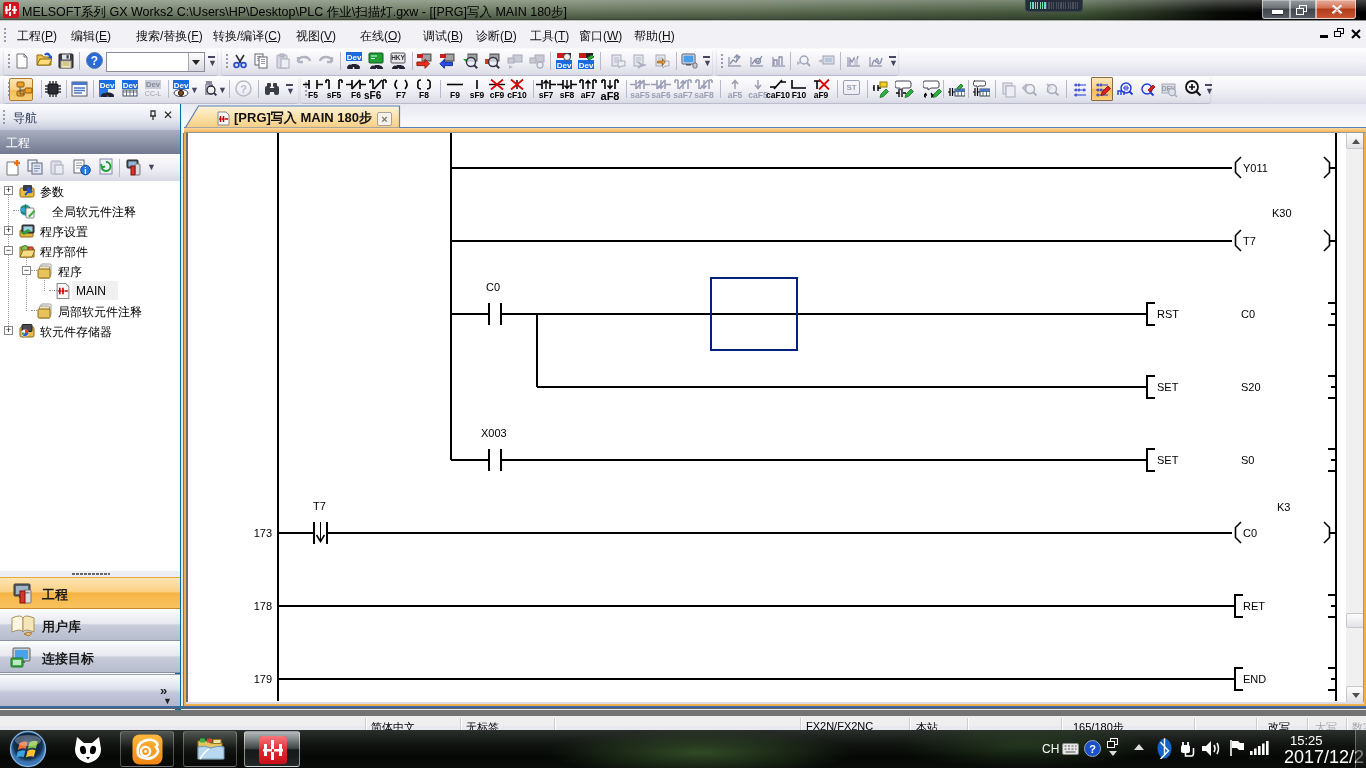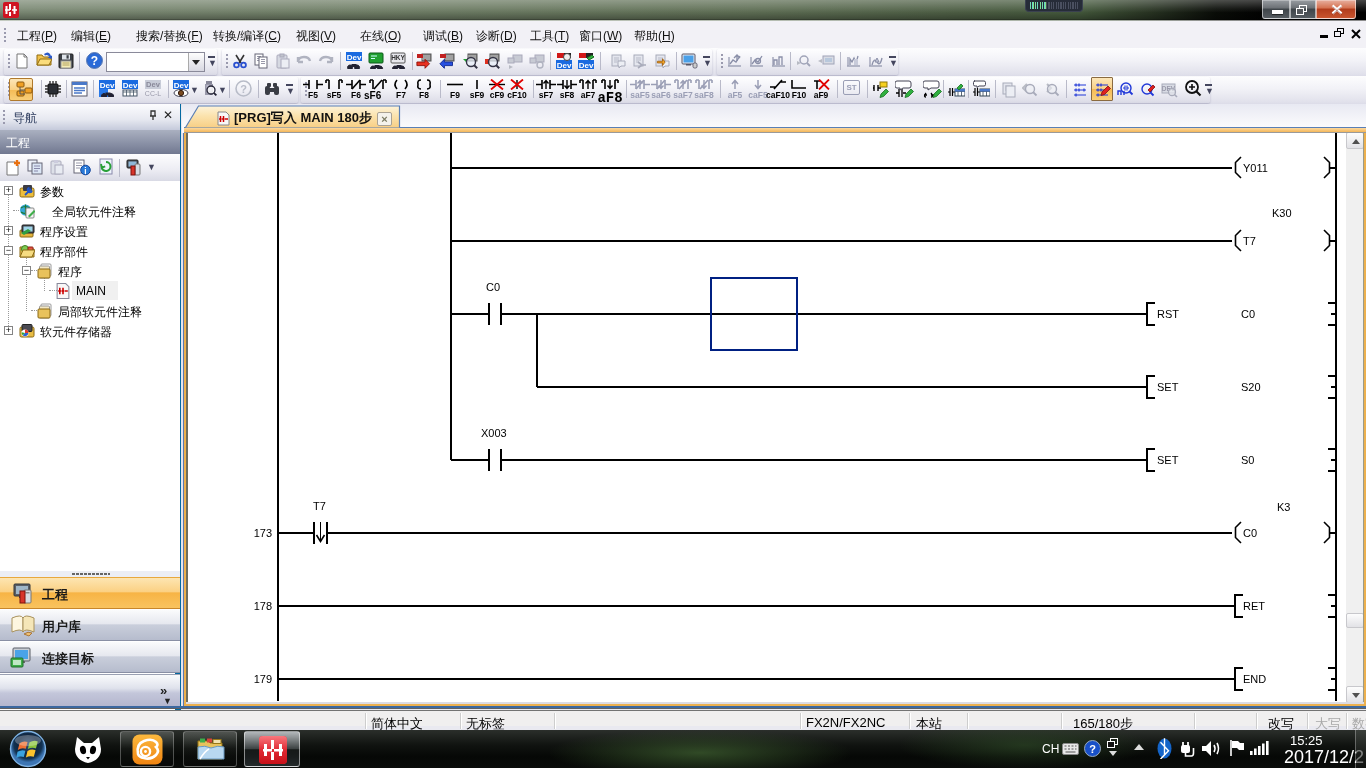--- a/index.html
+++ b/index.html
@@ -31,21 +31,21 @@
 .navbtn{position:absolute;left:0;width:180px;height:32px;font-size:13px;font-weight:bold;color:#1a1a1a;border-top:1px solid #fff;border-bottom:1px solid #898fa4;background:linear-gradient(#fafbfc,#e6e8ef 45%,#c9cedb 50%,#b6bccd)}
 
 #tabbar{left:182px;top:104px;width:1184px;height:29px;background:linear-gradient(#e8e9f2,#fbfbfd 80%);z-index:5}
 #tabstrip{position:absolute;left:2px;top:23px;width:1182px;height:6px;background:linear-gradient(#5a7fb5 0,#5a7fb5 1px,#fcd9a0 1px,#f5bb62 4.5px,#9a9a9a 4.5px,#9a9a9a 6px)}
 #tab1t{position:absolute;left:52px;top:5px;font-size:13px;font-weight:bold;color:#111;white-space:nowrap}
 
 #ladder{left:186px;top:131px;width:1160px;height:573px;background:#fff}
 #vscroll{left:1346px;top:132px;width:18px;height:571px;background:#f0f0f0}
 .sbtn{position:absolute;left:0;width:18px;height:17px;background:linear-gradient(#fdfdfd,#e2e2e6);border:1px solid #c8c8cc;border-radius:2px}
 
-#status{left:0;top:710px;width:1366px;height:16px;background:#f0efef;font-size:13px;color:#000;border-top:1px solid #737373}
+#status{left:0;top:710px;width:1366px;height:16px;background:#f0efef;font-size:11px;color:#000;border-top:6px solid #737373}
 .ssep{position:absolute;top:2px;width:1px;height:16px;background:#cdcdcd;box-shadow:1px 0 0 #fff}
 .stxt{position:absolute;top:4px;white-space:nowrap}
 
 #taskbar{left:0;top:730px;width:1366px;height:38px;background:linear-gradient(#2b2f2b,#101310 40%,#060806 70%,#0a0c0a);overflow:hidden}
 .tkbtn{position:absolute;top:1px;width:54px;height:36px;border:1px solid rgba(255,255,255,.28);border-radius:3px;background:linear-gradient(rgba(130,135,130,.45),rgba(40,44,40,.25) 50%,rgba(8,10,8,.2))}
 .tray{position:absolute;color:#fff}
 </style></head>
 <body>
 <div id="stage">
 
@@ -53,20 +53,21 @@
       <div class="abs" style="left:0;top:0;width:1366px;height:21px;background:linear-gradient(rgba(255,255,255,.28),rgba(255,255,255,.08) 40%,rgba(0,0,0,.05) 60%,rgba(0,0,0,.28) 90%,rgba(0,0,0,.55) 95%,rgba(255,255,255,.55) 97%)"></div>
   <svg class="abs" style="left:3px;top:2px" width="16" height="16" viewBox="0 0 16 16">
         <rect x="0" y="0" width="16" height="16" rx="2" fill="#cf1420"></rect>
         <rect x="2.5" y="4" width="2" height="8" fill="#fff"></rect>
         <rect x="6" y="2" width="2" height="6" fill="#fff"></rect>
         <rect x="6" y="10" width="2" height="4" fill="#fff"></rect>
         <rect x="10.5" y="4" width="2" height="8" fill="#fff"></rect>
         <rect x="2" y="7.2" width="5" height="1.6" fill="#fff"></rect>
         <rect x="9" y="7.2" width="5" height="1.6" fill="#fff"></rect>
       </svg>
+  <div class="tt">MELSOFT系列 GX Works2 C:\Users\HP\Desktop\PLC 作业\扫描灯.gxw - [[PRG]写入 MAIN 180步]</div>
   <div class="abs" style="left:1025px;top:0px;width:58px;height:12px;background:#262c38;border-radius:0 0 4px 4px;border:1px solid #3a4150;border-top:none">
     <div class="abs" style="left:4px;top:2px;width:16px;height:7px;background:repeating-linear-gradient(to right,#62d8d2 0,#8ae07e 1.2px,#262c38 1.2px,#262c38 2.4px)"></div>
     <div class="abs" style="left:20px;top:2px;width:34px;height:7px;background:repeating-linear-gradient(to right,#4a5060 0,#4a5060 1.2px,#262c38 1.2px,#262c38 2.4px)"></div>
   </div>
   <div class="wbtn" style="left:1262px;width:28px;border-radius:0 0 0 3px">
         <div class="abs" style="left:9px;top:10px;width:11px;height:3.5px;background:#fff;box-shadow:0 1px 1px rgba(0,0,0,.6)"></div>
       </div>
   <div class="wbtn" style="left:1290px;width:26px">
         <div class="abs" style="left:8px;top:5px;width:8px;height:7px;border:1.5px solid #fff"></div>
         <div class="abs" style="left:5px;top:8px;width:8px;height:7px;border:1.5px solid #fff;background:#55595d"></div>
@@ -436,21 +437,21 @@
         <path d="M5 1 v9 M15 1 v9 M5 1 h-3 M15 1 h3" stroke="#000" stroke-width="1.6" fill="none"></path>
         <path d="M2 1 v3 M18 1 v3" stroke="#000" stroke-width="1.6"></path>
         <path d="M10 10 V2 M7.5 4.5 L10 1.5 L12.5 4.5" stroke="#000" stroke-width="1.4" fill="none"></path>
       </svg>
       <div class="abs" style="left:574px;top:14px;width:28px;text-align:center;font-size:8.5px;font-weight:bold;color:#000;font-family:'Liberation Sans'">aF7</div>
       <svg class="abs" style="left:600px;top:3px" width="20" height="11" viewBox="0 0 20 11">
         <path d="M5 1 v9 M15 1 v9 M5 1 h-3 M15 1 h3" stroke="#000" stroke-width="1.6" fill="none"></path>
         <path d="M2 1 v3 M18 1 v3" stroke="#000" stroke-width="1.6"></path>
         <path d="M10 1 V9 M7.5 6.5 L10 9.5 L12.5 6.5" stroke="#000" stroke-width="1.4" fill="none"></path>
       </svg>
-      <div class="abs" style="left:596px;top:14px;width:28px;text-align:center;font-size:14px;font-weight:bold;color:#000;font-family:Liberation Mono, monospace">aF8</div>
+      <div class="abs" style="left:596px;top:14px;width:28px;text-align:center;font-size:11px;font-weight:bold;color:#000;font-family:Liberation Sans, sans-serif">aF8</div>
       <div class="tsep" style="left:626px"></div>
       <svg class="abs" style="left:630px;top:3px" width="20" height="11" viewBox="0 0 20 11">
         <path d="M6 1 v9 M14 1 v9 M0 5.5 h6 M14 5.5 h6" stroke="#9a9eb5" stroke-width="1.6"></path>
         <path d="M6 10 L14 1" stroke="#9a9eb5" stroke-width="1.6"></path>
         <path d="M10 10 V2 M7.5 4.5 L10 1.5 L12.5 4.5" stroke="#9a9eb5" stroke-width="1.4" fill="none"></path>
       </svg>
       <div class="abs" style="left:626px;top:14px;width:28px;text-align:center;font-size:8.5px;font-weight:bold;color:#9a9eb5;font-family:'Liberation Sans'">saF5</div>
       <svg class="abs" style="left:651px;top:3px" width="20" height="11" viewBox="0 0 20 11">
         <path d="M6 1 v9 M14 1 v9 M0 5.5 h6 M14 5.5 h6" stroke="#9a9eb5" stroke-width="1.6"></path>
         <path d="M6 10 L14 1" stroke="#9a9eb5" stroke-width="1.6"></path>

